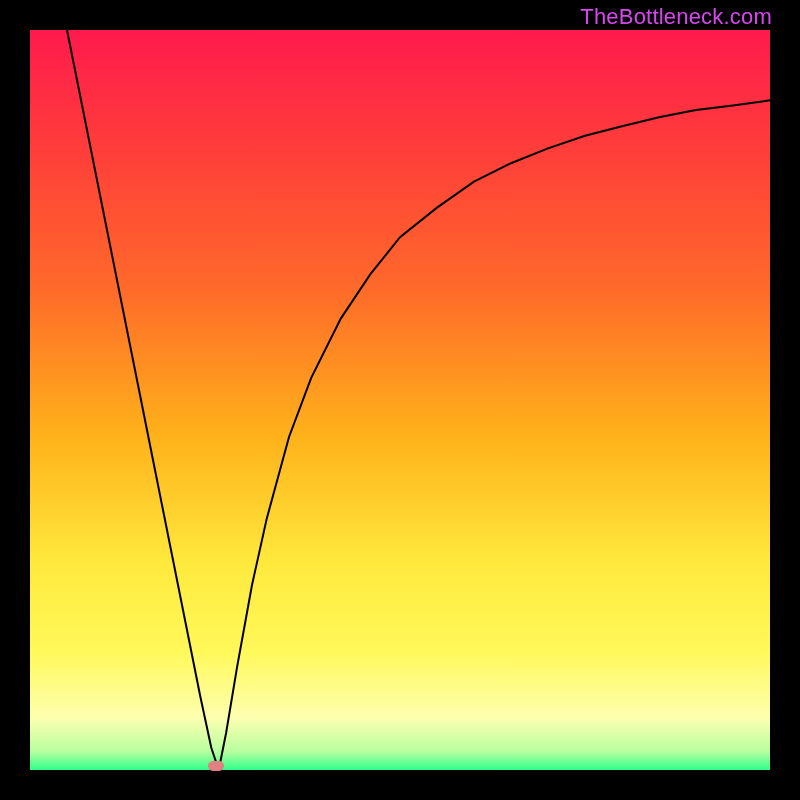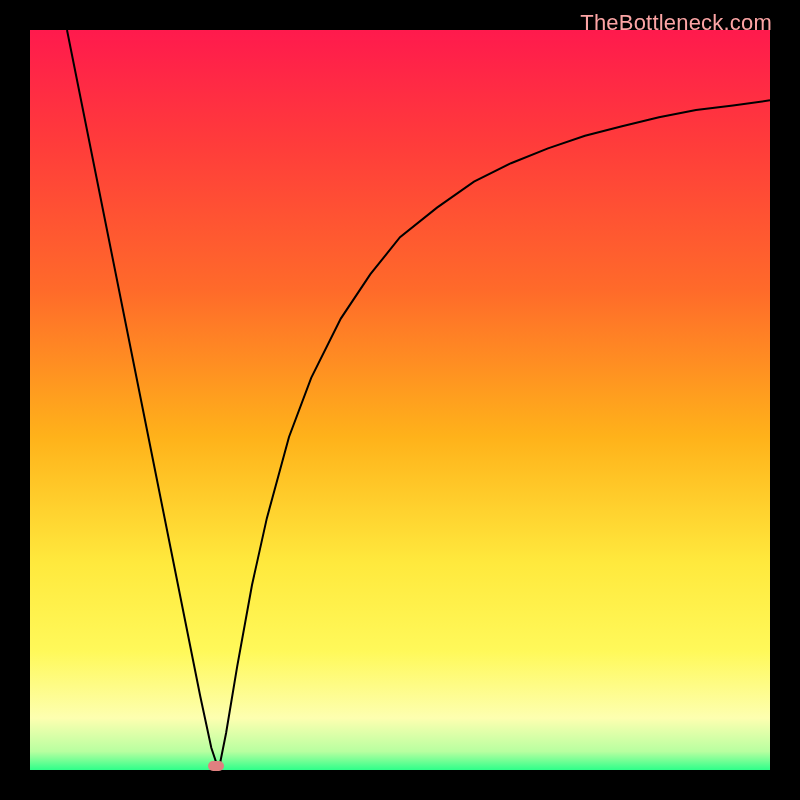--- a/index.html
+++ b/index.html
@@ -21,23 +21,23 @@
   }
   .plot {
     position: absolute;
     left: 0;
     top: 0;
     width: 740px;
     height: 740px;
   }
   .watermark {
     position: absolute;
-    top: 10px;
+    top: 4px;
     right: 28px;
-    color: #fca5a5;
+    color: #d946ef;
     font-size: 22px;
     font-weight: 500;
     letter-spacing: 0.2px;
   }
   .marker {
     position: absolute;
     width: 16px;
     height: 10px;
     border-radius: 5px;
     background: #e08080;

